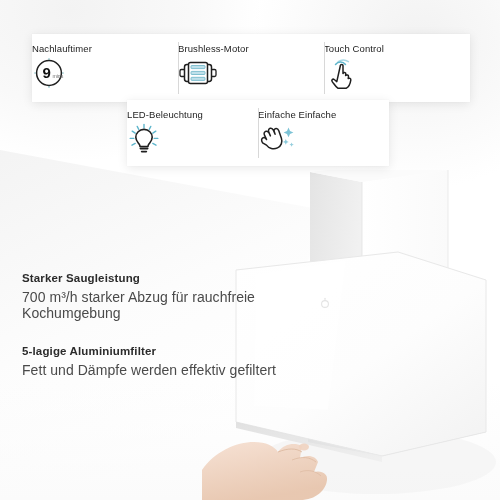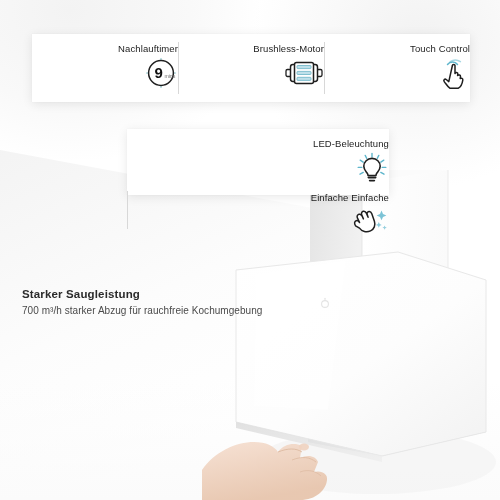--- a/index.html
+++ b/index.html
@@ -36,27 +36,27 @@
 
   
   .card {
     position:absolute;
     background:#ffffff;
     box-shadow:0 2px 10px rgba(0,0,0,0.09), 0 0 1px rgba(0,0,0,0.05);
     display:flex;
     align-items:stretch;
   }
   #card-row1 { left:32px; top:34px; width:438px; height:68px; }
-  #card-row2 { left:127px; top:129px; width:262px; height:66px;flex-direction:column; }
+  #card-row2 { left:127px; top:100px; width:262px; height:66px; }
 
   .cell {
     flex:1;
     display:flex;
     flex-direction:column;
-    align-items:flex-end;
+    align-items:flex-start;
     justify-content:flex-start;
     padding-top:9px;
     position:relative;
   }
   .cell + .cell::before {
     content:"";
     position:absolute; left:0; top:8px; bottom:8px;
     width:1px;
     background:#d8d8d8;
   }
@@ -69,34 +69,34 @@
   }
   .cell-icon {
     margin-top:4px;
     height:30px;
     display:flex; align-items:center; justify-content:center;
   }
 
   
   #feature-list {
     position:absolute;
-    left:22px; top:288px;
+    left:22px; top:272px;
     width:280px;
   }
   .feat { margin-bottom:24px; }
   .feat:last-child { margin-bottom:0; }
   .feat-title {
     font-size:11.5px;
     font-weight:700;
     color:#2b2b2b;
     letter-spacing:.15px;
     margin-bottom:5px;
   }
   .feat-sub {
-    font-size:10px;
+    font-size:14px;
     color:#4a4a4a;
     letter-spacing:.05px;
   }
 
   
   #product { position:absolute; left:196px; top:170px; width:304px; height:330px; }
   #product svg { display:block; }
 </style>
 </head>
 <body>
@@ -331,15 +331,19 @@
   </div>
 
   <div id="feature-list">
 
     <div class="feat">
       <div class="feat-title">Starker Saugleistung</div>
       <div class="feat-sub">700 m³/h starker Abzug für rauchfreie Kochumgebung</div>
     </div>
 
 
+    <div class="feat">
+      <div class="feat-title">5-lagige Aluminiumfilter</div>
+      <div class="feat-sub">Fett und Dämpfe werden effektiv gefiltert</div>
+    </div>
   </div>
 
 </div>
 
 </body></html>

